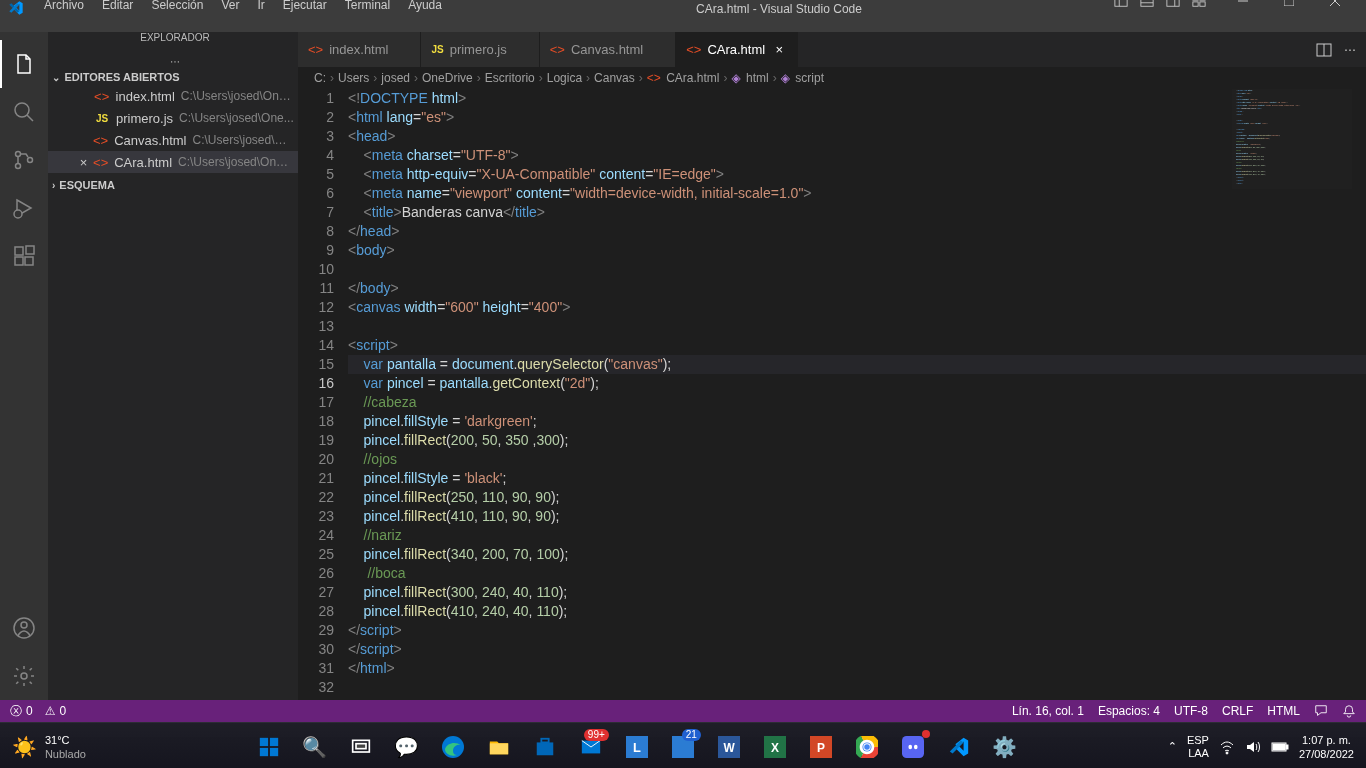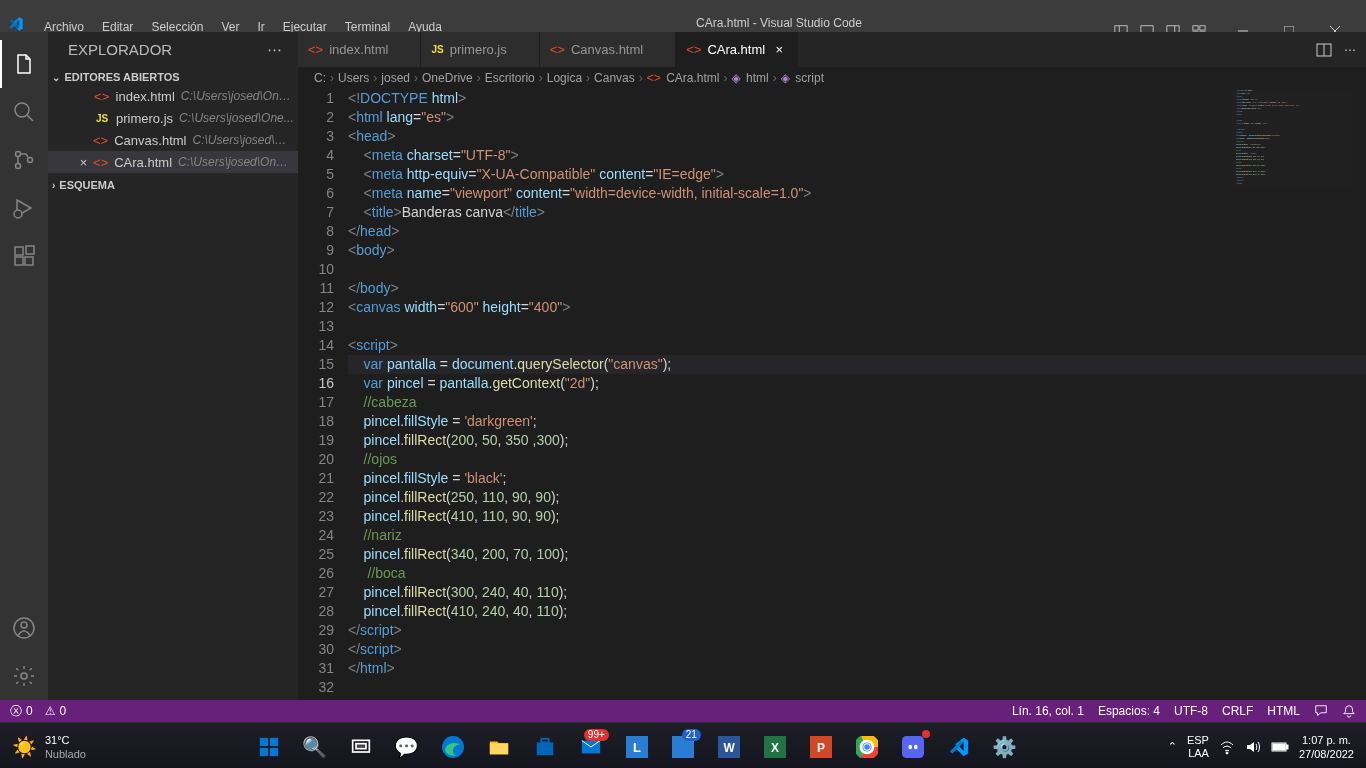--- a/index.html
+++ b/index.html
@@ -1,47 +1,47 @@
 <!DOCTYPE html>
 <html><head>
 <meta charset="utf-8">
 <style>
 * { margin: 0; padding: 0; box-sizing: border-box; font-family: "Segoe UI", sans-serif; }
 body { background: #1e1e1e; color: #cccccc; font-size: 12px; overflow: hidden; width: 1366px; height: 768px; }
 
 
-.titlebar { height: 30px; background: #3c3c3c; display: flex; align-items: flex-start; padding: 16px 8px; }
+.titlebar { height: 30px; background: #3c3c3c; display: flex; align-items: flex-end; padding: 16px 8px; }
 .titlebar .logo { width: 16px; height: 16px; margin-right: 12px; }
 .titlebar .menu { display: flex; gap: 2px; }
 .titlebar .menu-item { padding: 4px 8px; color: #cccccc; font-size: 12px; cursor: pointer; }
 .titlebar .title { flex: 1; text-align: center; color: #cccccc; font-size: 12px; }
 .titlebar .controls { display: flex; gap: 0; }
 .titlebar .ctrl-btn { width: 46px; height: 30px; display: flex; align-items: center; justify-content: center; cursor: pointer; color: #cccccc; }
 .titlebar .layout-btn { width: 26px; height: 30px; display: flex; align-items: center; justify-content: center; cursor: pointer; color: #cccccc; }
 
 
 .main { display: flex; height: 668px; }
 .activitybar { width: 48px; background: #333333; display: flex; flex-direction: column; align-items: center; padding-top: 8px; }
 .activitybar .act-icon { width: 48px; height: 48px; display: flex; align-items: center; justify-content: center; cursor: pointer; color: #858585; position: relative; }
 .activitybar .act-icon.active { color: #ffffff; }
 .activitybar .act-icon.active::before { content: ''; position: absolute; left: 0; top: 0; bottom: 0; width: 2px; background: #ffffff; }
 .activitybar .spacer { flex: 1; }
 
 .sidebar { width: 250px; background: #252526; display: flex; flex-direction: column; }
-.sidebar-header { height: 35px; display: flex; align-items: center; justify-content: space-between; padding: 0 16px 0 20px; color: #bbbbbb; font-size: 15px; }
+.sidebar-header { height: 35px; display: flex; align-items: center; justify-content: space-between; padding: 0 16px 0 20px; color: #bbbbbb; font-size: 10px; flex-direction: column; }
 .sidebar-section { padding: 2px 0; }
 .section-header { display: flex; align-items: center; padding: 2px 4px; font-size: 11px; font-weight: bold; color: #cccccc; cursor: pointer; }
 .section-header .chev { margin-right: 4px; font-size: 10px; }
 .file-item { display: flex; align-items: center; padding: 2px 4px 2px 28px; font-size: 13px; color: #cccccc; cursor: pointer; height: 22px; }
 .file-item.selected { background: #37373d; }
 .file-item .close-x { width: 16px; text-align: center; visibility: hidden; margin-right: 2px; }
 .file-item.selected .close-x, .file-item:hover .close-x { visibility: visible; }
 .file-item .ficon { margin-right: 6px; width: 16px; text-align: center; }
 .file-item .fname { white-space: nowrap; }
-.file-item .fpath { color: #858585; margin-left: 6px; font-size: 12px; overflow: hidden; text-overflow: ellipsis; white-space: nowrap; font-style: italic; }
+.file-item .fpath { color: #858585; margin-left: 6px; font-size: 12px; overflow: hidden; text-overflow: ellipsis; white-space: nowrap; }
 .ficon.html { color: #e44d26; }
 .ficon.js { color: #f1dd3f; font-weight: bold; font-size: 10px; }
 
 
 .editor { flex: 1; display: flex; flex-direction: column; background: #1e1e1e; position: relative; }
 .tabs { height: 35px; background: #252526; display: flex; align-items: stretch; }
 .tab { display: flex; align-items: center; padding: 0 10px; background: #2d2d2d; border-right: 1px solid #1e1e1e; font-size: 13px; color: #969696; cursor: pointer; gap: 6px; height: 35px; min-width: 110px; }
 .tab.active { background: #1e1e1e; color: #ffffff; }
 .tab .tab-close { width: 16px; text-align: center; visibility: hidden; }
 .tab.active .tab-close { visibility: visible; }

